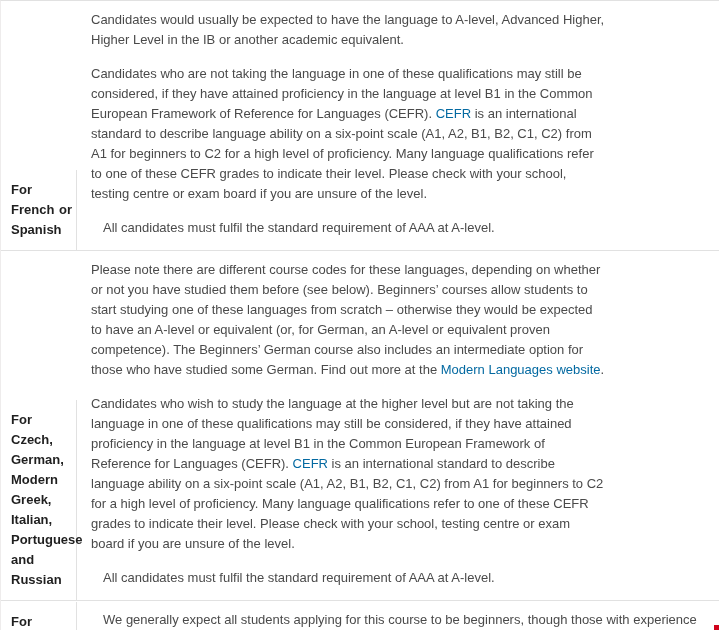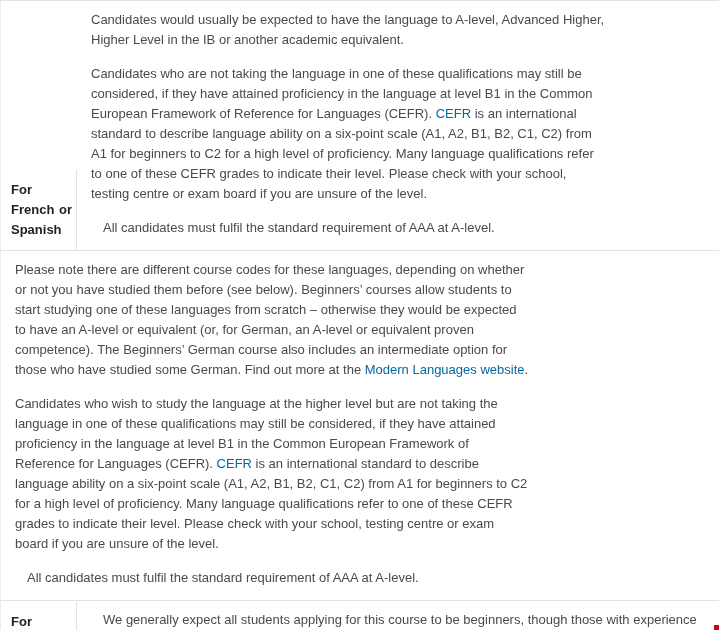--- a/index.html
+++ b/index.html
@@ -86,20 +86,21 @@
     <div class="cell-body">
       <div class="cell-content narrow">
         <p>Candidates would usually be expected to have the language to A-level, Advanced Higher, Higher Level in the IB or another academic equivalent.</p>
         <p><span>Candidates who are not taking the language in one of these qualifications may still be considered, if they have attained proficiency in the language at level B1 in the Common European Framework of Reference for Languages (CEFR). </span><a class="inline-link">CEFR</a><span> is an international standard to describe language ability on a six-point scale (A1, A2, B1, B2, C1, C2) from A1 for beginners to C2 for a high level of proficiency. Many language qualifications refer to one of these CEFR grades to indicate their level. Please check with your school, testing centre or exam board if you are unsure of the level.</span></p>
         <p>All candidates must fulfil the standard requirement of AAA at A-level.</p>
       </div>
     </div>
   </div>
 
   <div class="req-row row-czech">
+    <div class="cell-head">For Czech, German, Modern Greek, Italian, Portuguese and Russian</div>
     <div class="cell-body">
       <div class="cell-content narrow">
         <p><span>Please note there are different course codes for these languages, depending on whether or not you have studied them before (see below). Beginners’ courses allow students to start studying one of these languages from scratch – otherwise they would be expected to have an A-level or equivalent (or, for German, an A-level or equivalent proven competence). The Beginners’ German course also includes an intermediate option for those who have studied some German. Find out more at the </span><a class="inline-link">Modern Languages website</a><span>.</span></p>
         <p><span>Candidates who wish to study the language at the higher level but are not taking the language in one of these qualifications may still be considered, if they have attained proficiency in the language at level B1 in the Common European Framework of Reference for Languages (CEFR). </span><a class="inline-link">CEFR</a><span> is an international standard to describe language ability on a six-point scale (A1, A2, B1, B2, C1, C2) from A1 for beginners to C2 for a high level of proficiency. Many language qualifications refer to one of these CEFR grades to indicate their level. Please check with your school, testing centre or exam board if you are unsure of the level.</span></p>
         <p>All candidates must fulfil the standard requirement of AAA at A-level.</p>
       </div>
     </div>
   </div>
 
   <div class="req-row row-polish">

